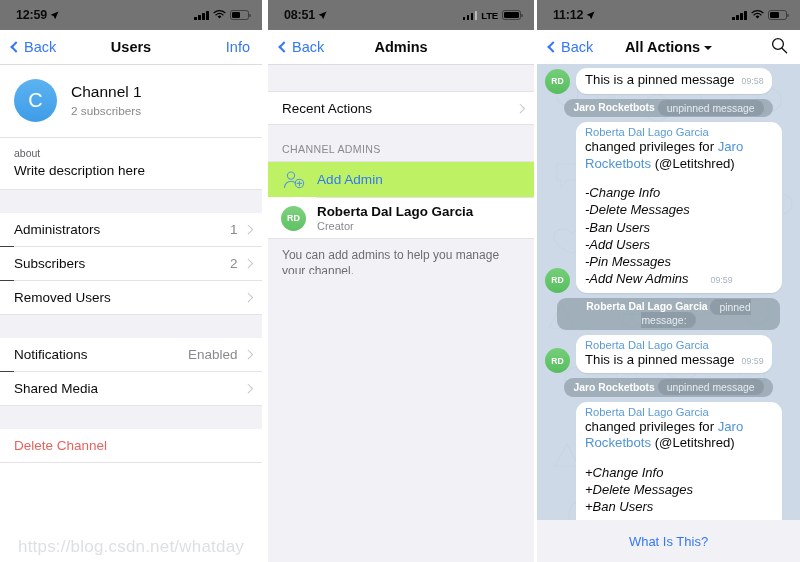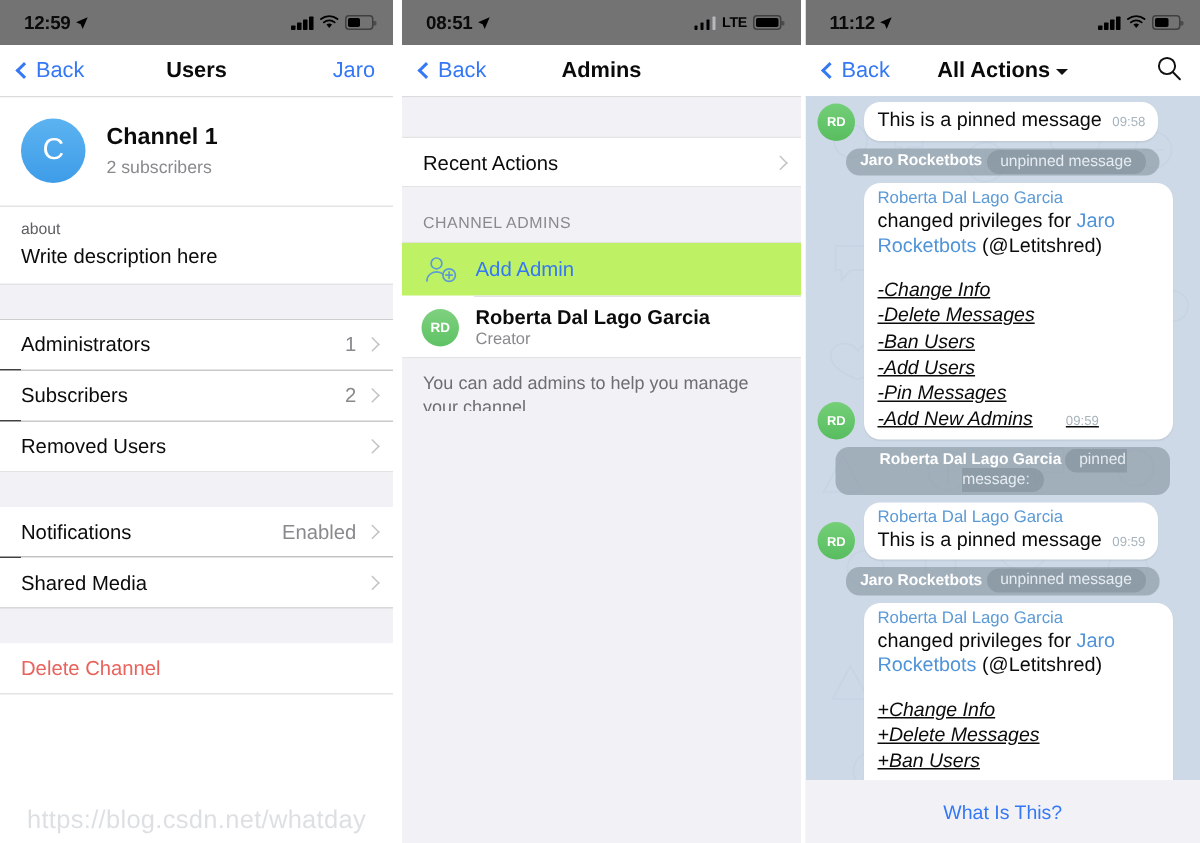--- a/index.html
+++ b/index.html
@@ -94,21 +94,21 @@
 
   
   .profile { display:flex; align-items:center; padding:14px 14px 15px 14px; background:#fff; }
   .avatar-c {
     width:43px;height:43px;border-radius:50%;
     background:linear-gradient(180deg,#5cb3f0,#3e9ce8);
     color:#fff;font-size:20px;display:flex;align-items:center;justify-content:center;
     flex:none; font-weight:400;
   }
   .profile-txt { margin-left:14px; }
-  .profile-name { font-size:15.5px; font-weight:bold; color:#0b0b0b; }
+  .profile-name { font-size:15.5px; font-weight:normal; color:#0b0b0b; }
   .profile-sub { font-size:11.8px; color:#8a8a8e; margin-top:3px; }
 
   .about-box { background:#fff; padding:9px 14px 11px 14px; }
   .about-cap { font-size:10.5px; color:#5f5f63; }
   .about-val { font-size:13.5px; color:#0b0b0b; margin-top:4px; }
   .destructive { font-size:13.5px; color:#e8635d; }
 
   
   .sec-head {
     font-size:10.6px; color:#8a8a8e; letter-spacing:.35px;
@@ -149,21 +149,21 @@
   }
   .bubble {
     background:#fff; border-radius:11px; padding:4px 8px 5px 9px;
     max-width:206px; position:relative;
     box-shadow:0 1px 1px rgba(0,0,0,.07);
   }
   .b-author { font-size:11.2px; color:#5b9ad6; font-weight:400; margin-bottom:1px; }
   .b-text { font-size:13.2px; color:#0b0b0b; line-height:1.25; }
   .b-text .lnk { color:#4f93d8; }
   .b-list { margin-top:12px; }
-  .b-list div { font-size:13px; color:#0b0b0b; font-style:italic; line-height:1.33;text-decoration:underline; }
+  .b-list div { font-size:13px; color:#0b0b0b; font-style:italic; line-height:1.33; }
   .b-time {
     font-size:8.8px; color:#a8b4bd; float:right;
     margin:0 0 0 7px; position:relative; top:4px;
   }
   .b-time.inline { float:none; display:inline-block; top:0; vertical-align:baseline; }
   .oneline { display:flex; align-items:baseline; }
 
   .service {
     display:flex; justify-content:center; margin:2px 0 5px 0; padding:0 20px;
   }
@@ -219,21 +219,21 @@
           </div>
       </div>
     </div>
 
     <div class="navbar">
       <div class="nav-back">
         <span class="chev-l"></span>
         <span>Back</span>
       </div>
       <div class="nav-title">Users</div>
-      <div class="nav-right">Jaro</div>
+      <div class="nav-right">Info</div>
     </div>
     <div class="navsep"></div>
 
     <div class="profile">
       <div class="avatar-c">C</div>
       <div class="profile-txt">
         <div class="profile-name">Channel 1</div>
         <div class="profile-sub">2 subscribers</div>
       </div>
     </div>

